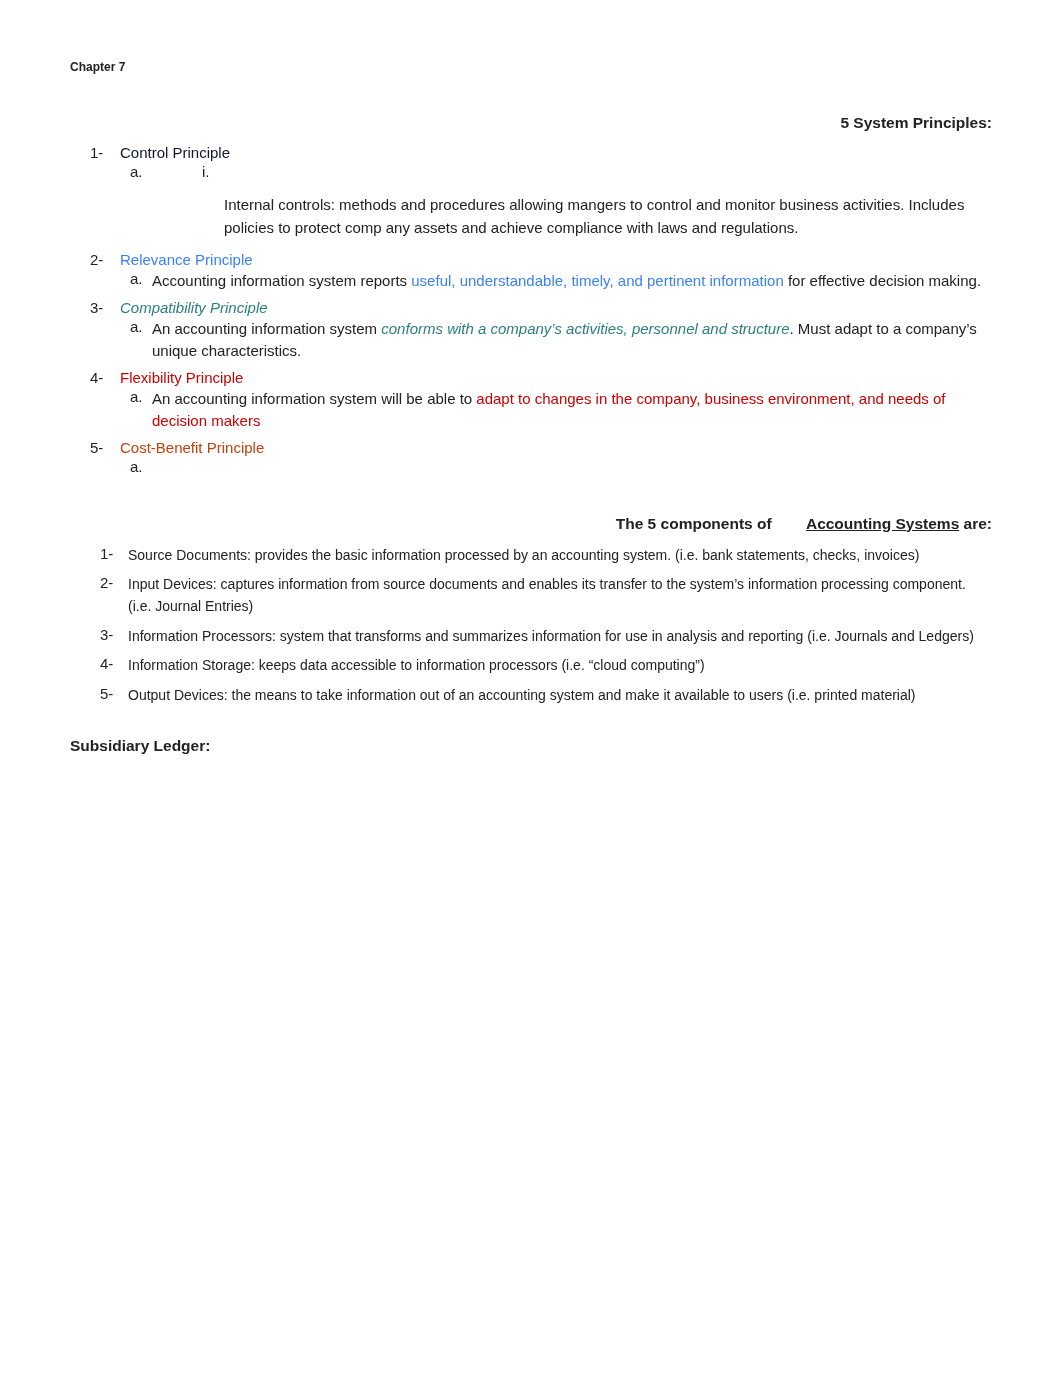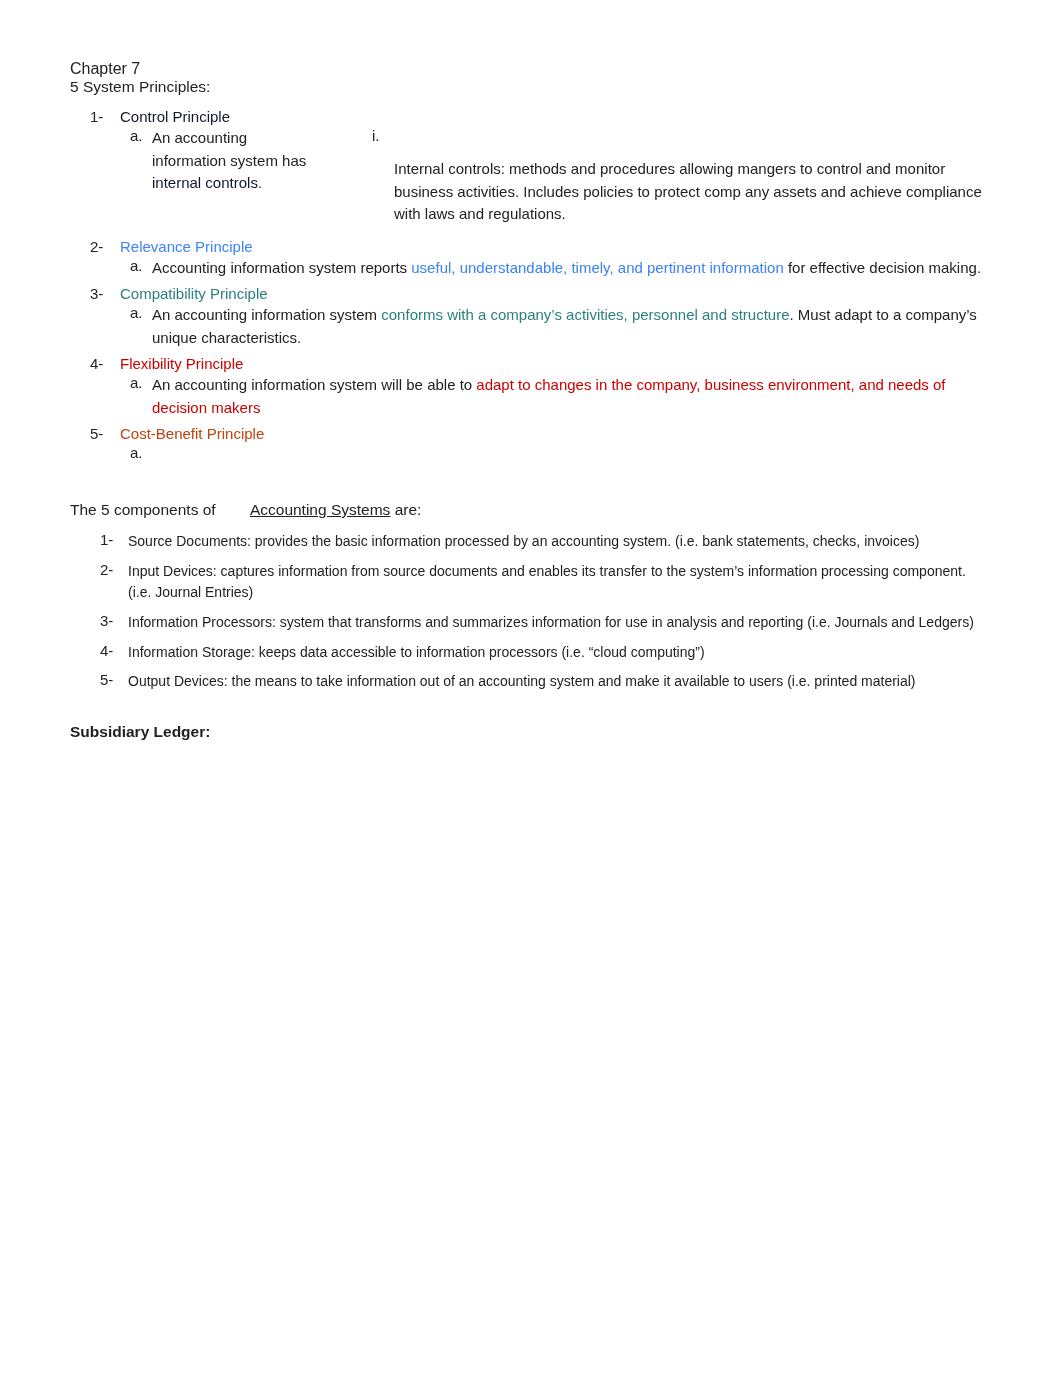--- a/index.html
+++ b/index.html
@@ -10,27 +10,29 @@
     body {
       background: #ffffff;
       font-family: Arial, sans-serif;
       font-size: 15px;
       color: #222222;
       padding: 60px 70px 60px 70px;
       max-width: 1062px;
       min-height: 1377px;
     }
     .chapter-title {
-      font-weight: normal;
-      font-size: 16px;
+      font-weight: bold;
+      font-size: 12px;
+      margin-bottom: 40px;
     }
     .section-heading {
       font-size: 15.5px;
       margin-bottom: 12px;
-      font-weight: normal;
+      font-weight: bold;
+      text-align: right;
     }
     .section-heading .underline {
       text-decoration: underline;
       margin-left: 30px;
     }
     .principles-list {
       list-style: none;
       margin-left: 20px;
       margin-bottom: 30px;
     }
@@ -46,21 +48,21 @@
       min-width: 30px;
       font-size: 15px;
       color: #222;
     }
     .principle-name {
       font-size: 15px;
     }
     .color-blue { color: #0f172a; text-align: center; }
     .color-green { color: #3b82f6; }
     .color-red { color: #cc0000; }
-    .color-teal { color: #2a7f7f; }
+    .color-teal { color: #2a7f7f; font-style: italic; }
     .color-orange { color: #c2410c; }
 
     .sub-list {
       list-style: none;
       margin-left: 40px;
       margin-bottom: 4px;
     }
     .sub-list > li {
       display: flex;
       align-items: flex-start;
@@ -134,21 +136,20 @@
 
 <ul class="principles-list" id="principles-list">
 <li>
       <div class="principle-item">
         <span class="principle-number">1-</span>
         <span class="principle-name color-blue">Control Principle</span>
       </div>
       <ul class="sub-list">
         <li>
           <span class="sub-label">a.</span>
-          <span class="sub-text">An accounting information system has <span class="color-blue">internal controls</span>.</span>
           <ul class="sub-sub-list">
             <li>
               <span class="sub-sub-label">i.</span>
               <span class="sub-sub-text">Internal controls: methods and procedures allowing mangers to control and monitor business activities. Includes policies to protect comp any assets and achieve compliance with laws and regulations.</span>
             </li>
           </ul>
         </li>
       </ul>
     </li>
     <li>

